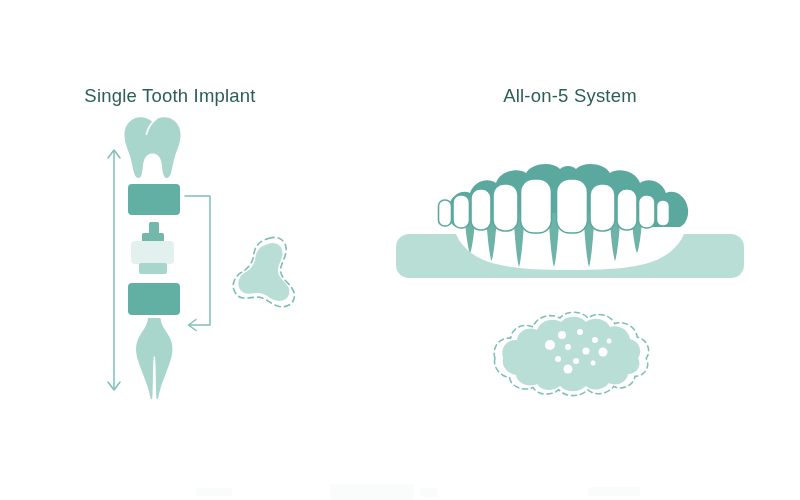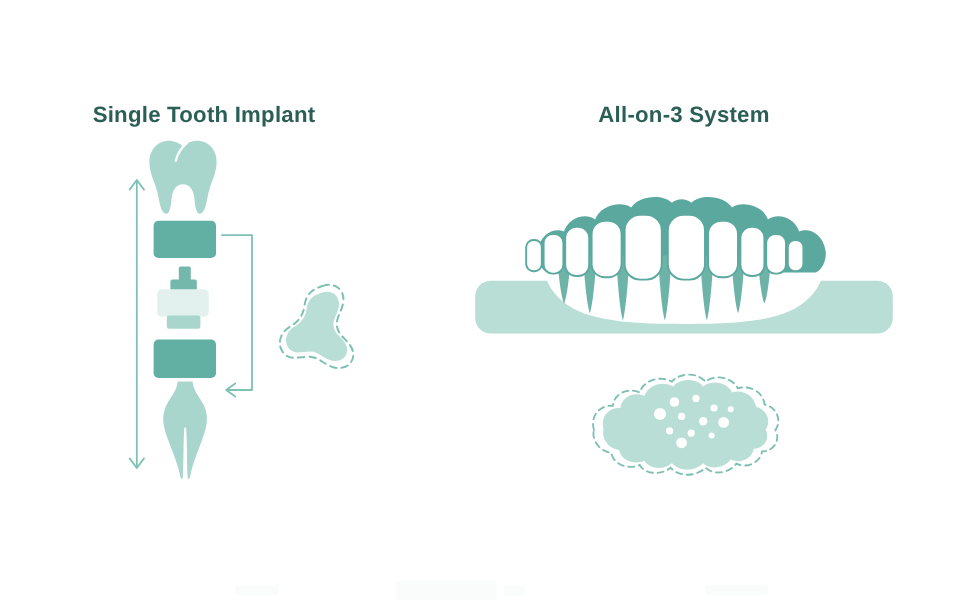--- a/index.html
+++ b/index.html
@@ -3,21 +3,21 @@
 <meta charset="utf-8">
 <style>
   html,body{margin:0;padding:0;background:#fff;}
   .stage{
     position:relative;width:800px;height:500px;overflow:hidden;
     background:var(--background,#fff);
     font-family:"Liberation Sans",sans-serif;
   }
   .panel-title{
     position:absolute;top:85px;width:300px;text-align:center;
-    font-size:18.5px;font-weight:700;letter-spacing:.2px;
+    font-size:18.5px;font-weight:400;letter-spacing:.2px;
     color:var(--title-text,#2b5e54);
   }
   .title-left{left:20px;}
   .title-right{left:420px;}
   .illu{position:absolute;}
   .illu-left{left:60px;top:105px;}
   .illu-right{left:390px;top:155px;}
   
   .f-mid{fill:var(--teal-mid,#62b0a3);}
   .f-dark{fill:var(--teal-dark,#5ba99e);}
@@ -31,21 +31,21 @@
   .dash{stroke:var(--line-color,#7fc0b4);stroke-width:1.4;fill:none;stroke-dasharray:4.5 3.5;stroke-linecap:round;}
   .tooth{fill:var(--tooth-white,#fff);stroke:var(--teal-dark,#5ba99e);stroke-width:1.6;}
   .ghost{position:absolute;background:#f6faf9;opacity:.55;border-radius:2px;}
 </style>
 </head>
 <body>
 
 <div class="stage">
 
   <div class="panel-title title-left">Single Tooth Implant</div>
-  <div class="panel-title title-right">All-on-3 System</div>
+  <div class="panel-title title-right">All-on-5 System</div>
 
   <svg class="illu illu-left" width="260" height="310" viewBox="0 0 260 310">
 
     <g>
       <line class="ln" x1="54" y1="46" x2="54" y2="284"></line>
       <polyline class="ln" points="48,53 54,45 60,53"></polyline>
       <polyline class="ln" points="48,277 54,285 60,277"></polyline>
     </g>
 
     <g>

